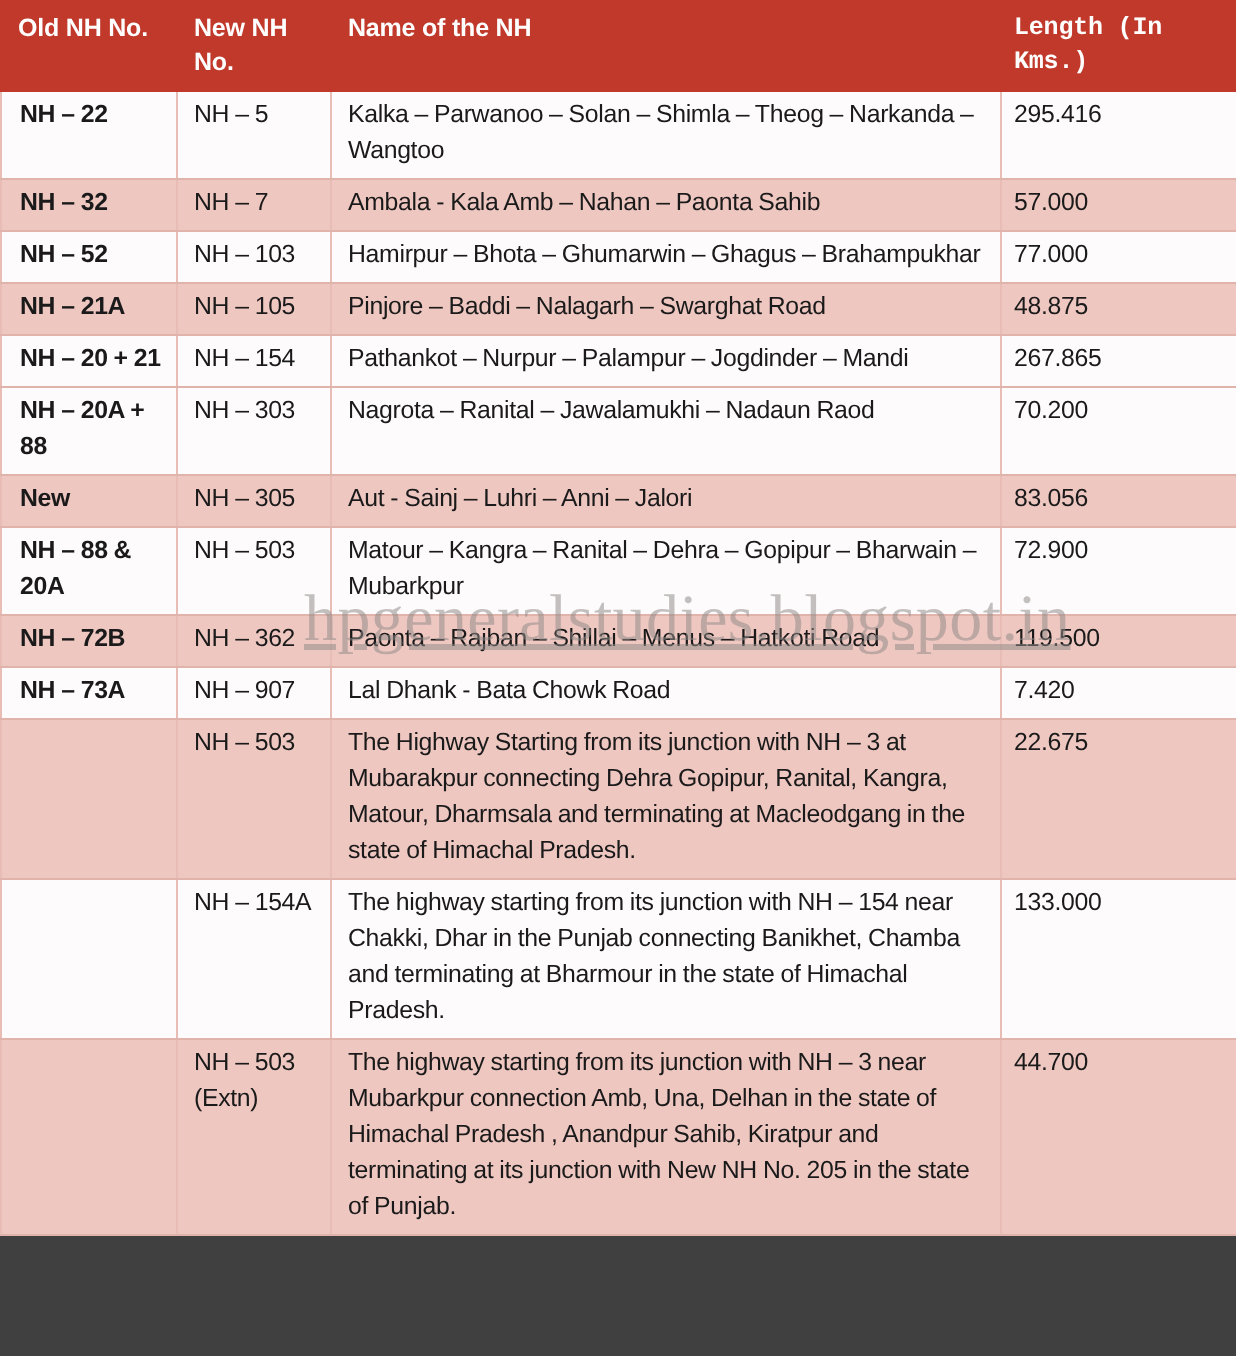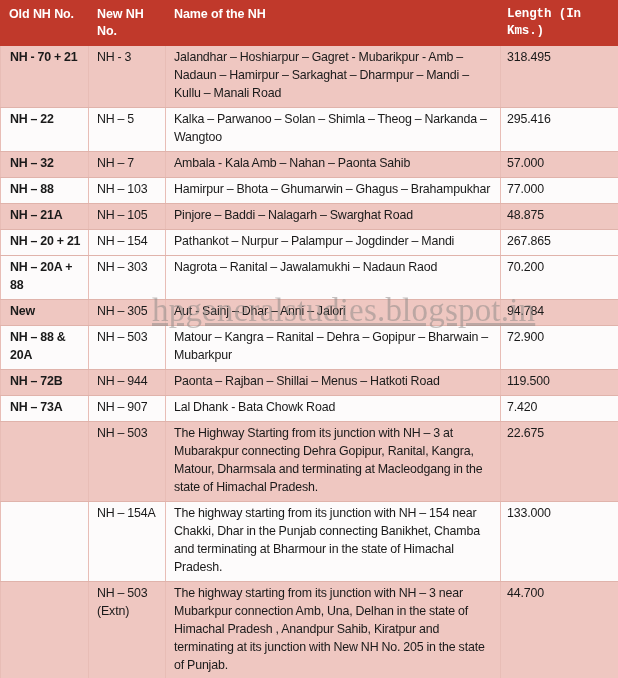--- a/index.html
+++ b/index.html
@@ -97,40 +97,34 @@
     </colgroup>
     <thead>
       <tr>
         <th class="c-old-h">Old NH No.</th>
         <th class="c-new-h">New NH No.</th>
         <th class="c-name-h">Name of the NH</th>
         <th class="c-len-h">Length (In Kms.)</th>
       </tr>
     </thead>
     <tbody id="table-body">
-        <tr class="shade">
-          <td class="col-old">NH - 70 + 21</td>
-          <td class="col-new">NH - 3</td>
-          <td class="col-name">Jalandhar – Hoshiarpur – Gagret  - Mubarikpur -  Amb – Nadaun – Hamirpur – Sarkaghat – Dharmpur – Mandi – Kullu – Manali Road</td>
-          <td class="col-len">318.495</td>
-        </tr>
         <tr class="plain">
           <td class="col-old">NH – 22</td>
           <td class="col-new">NH – 5</td>
           <td class="col-name">Kalka – Parwanoo – Solan – Shimla – Theog – Narkanda – Wangtoo</td>
           <td class="col-len">295.416</td>
         </tr>
         <tr class="shade">
           <td class="col-old">NH – 32</td>
           <td class="col-new">NH – 7</td>
           <td class="col-name">Ambala - Kala Amb – Nahan – Paonta Sahib</td>
           <td class="col-len">57.000</td>
         </tr>
         <tr class="plain">
-          <td class="col-old">NH – 88</td>
+          <td class="col-old">NH – 52</td>
           <td class="col-new">NH – 103</td>
           <td class="col-name">Hamirpur – Bhota – Ghumarwin – Ghagus – Brahampukhar</td>
           <td class="col-len">77.000</td>
         </tr>
         <tr class="shade">
           <td class="col-old">NH – 21A</td>
           <td class="col-new">NH – 105</td>
           <td class="col-name">Pinjore – Baddi – Nalagarh – Swarghat Road</td>
           <td class="col-len">48.875</td>
         </tr>
@@ -142,32 +136,32 @@
         </tr>
         <tr class="plain">
           <td class="col-old">NH – 20A + 88</td>
           <td class="col-new">NH – 303</td>
           <td class="col-name">Nagrota – Ranital – Jawalamukhi – Nadaun Raod</td>
           <td class="col-len">70.200</td>
         </tr>
         <tr class="shade">
           <td class="col-old">New</td>
           <td class="col-new">NH – 305</td>
-          <td class="col-name">Aut - Sainj – Dhar – Anni – Jalori</td>
-          <td class="col-len">94.784</td>
+          <td class="col-name">Aut - Sainj – Luhri – Anni – Jalori</td>
+          <td class="col-len">83.056</td>
         </tr>
         <tr class="plain">
           <td class="col-old">NH – 88 &amp; 20A</td>
           <td class="col-new">NH – 503</td>
           <td class="col-name">Matour – Kangra – Ranital – Dehra – Gopipur – Bharwain – Mubarkpur</td>
           <td class="col-len">72.900</td>
         </tr>
         <tr class="shade">
           <td class="col-old">NH – 72B</td>
-          <td class="col-new">NH – 944</td>
+          <td class="col-new">NH – 362</td>
           <td class="col-name">Paonta – Rajban – Shillai – Menus – Hatkoti Road</td>
           <td class="col-len">119.500</td>
         </tr>
         <tr class="plain">
           <td class="col-old">NH – 73A</td>
           <td class="col-new">NH – 907</td>
           <td class="col-name">Lal Dhank - Bata Chowk Road</td>
           <td class="col-len">7.420</td>
         </tr>
         <tr class="shade">

